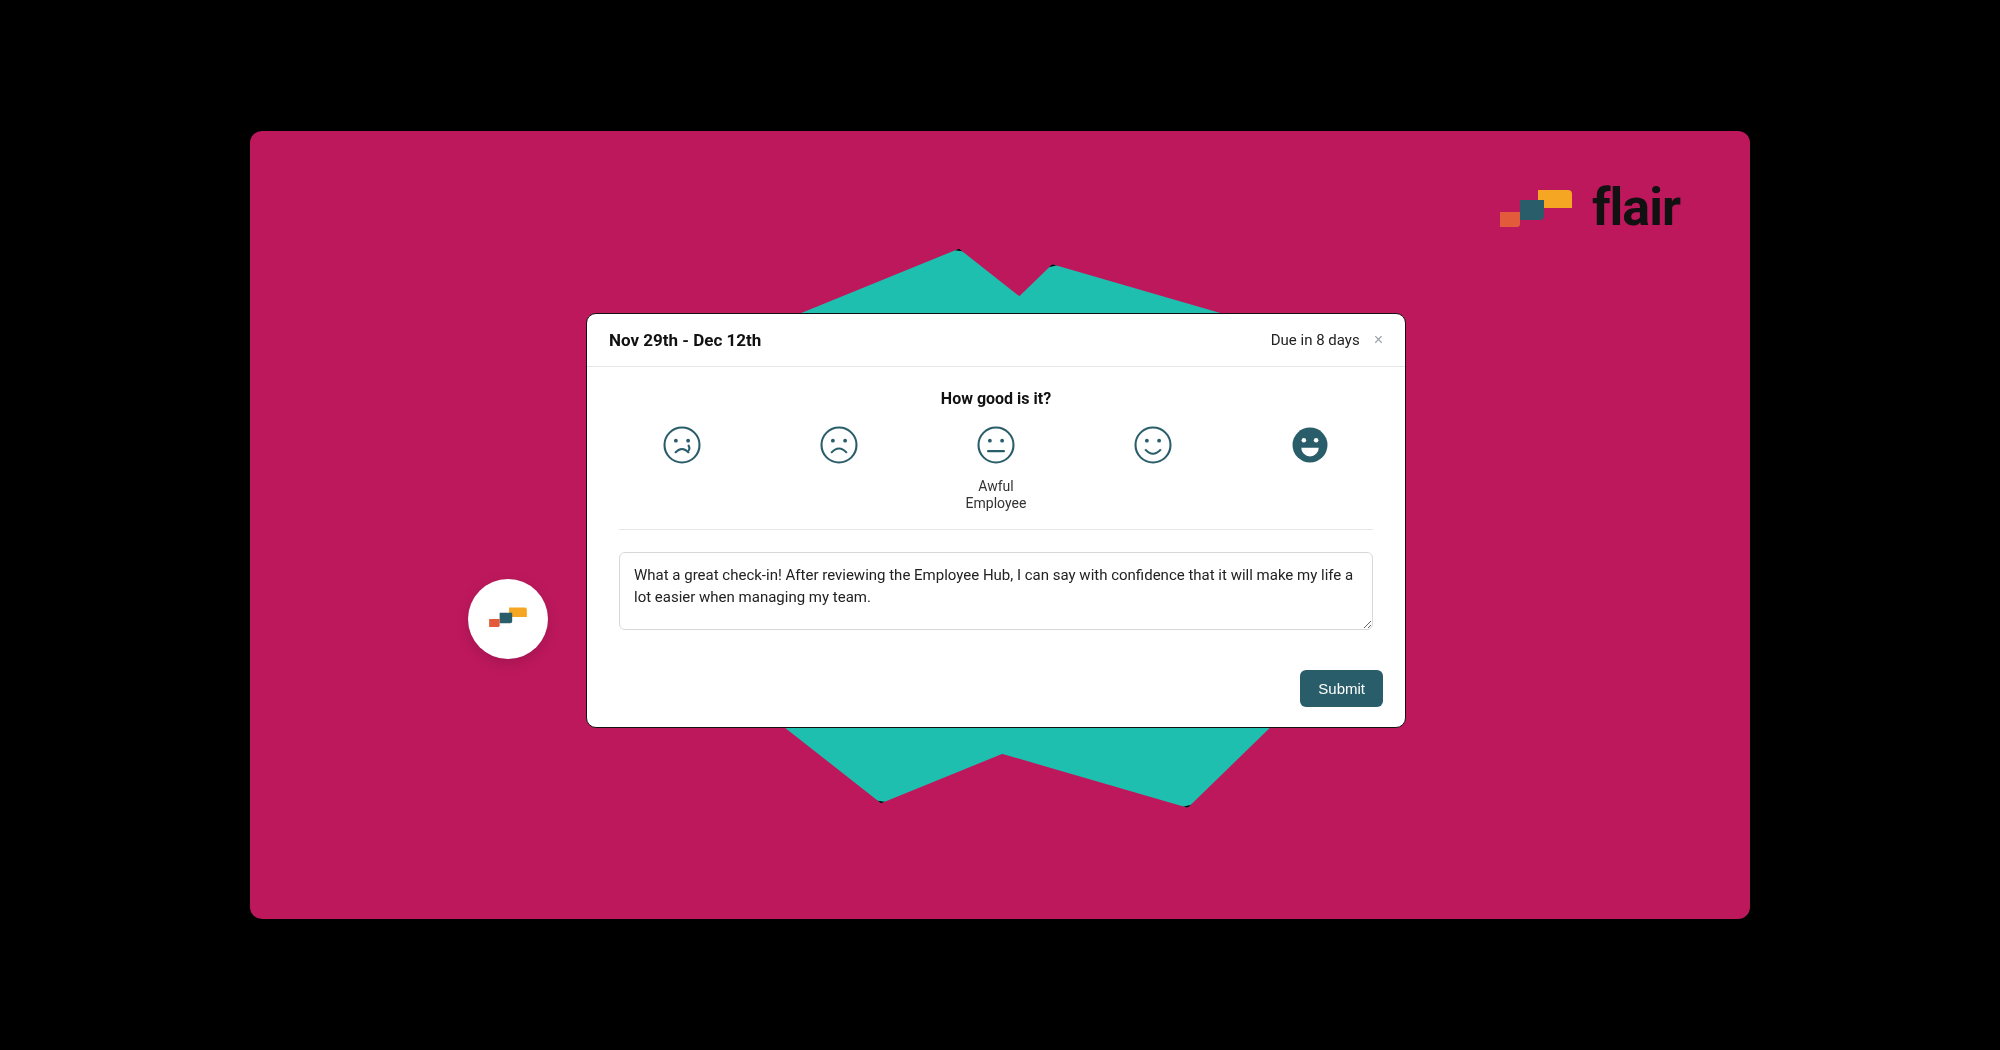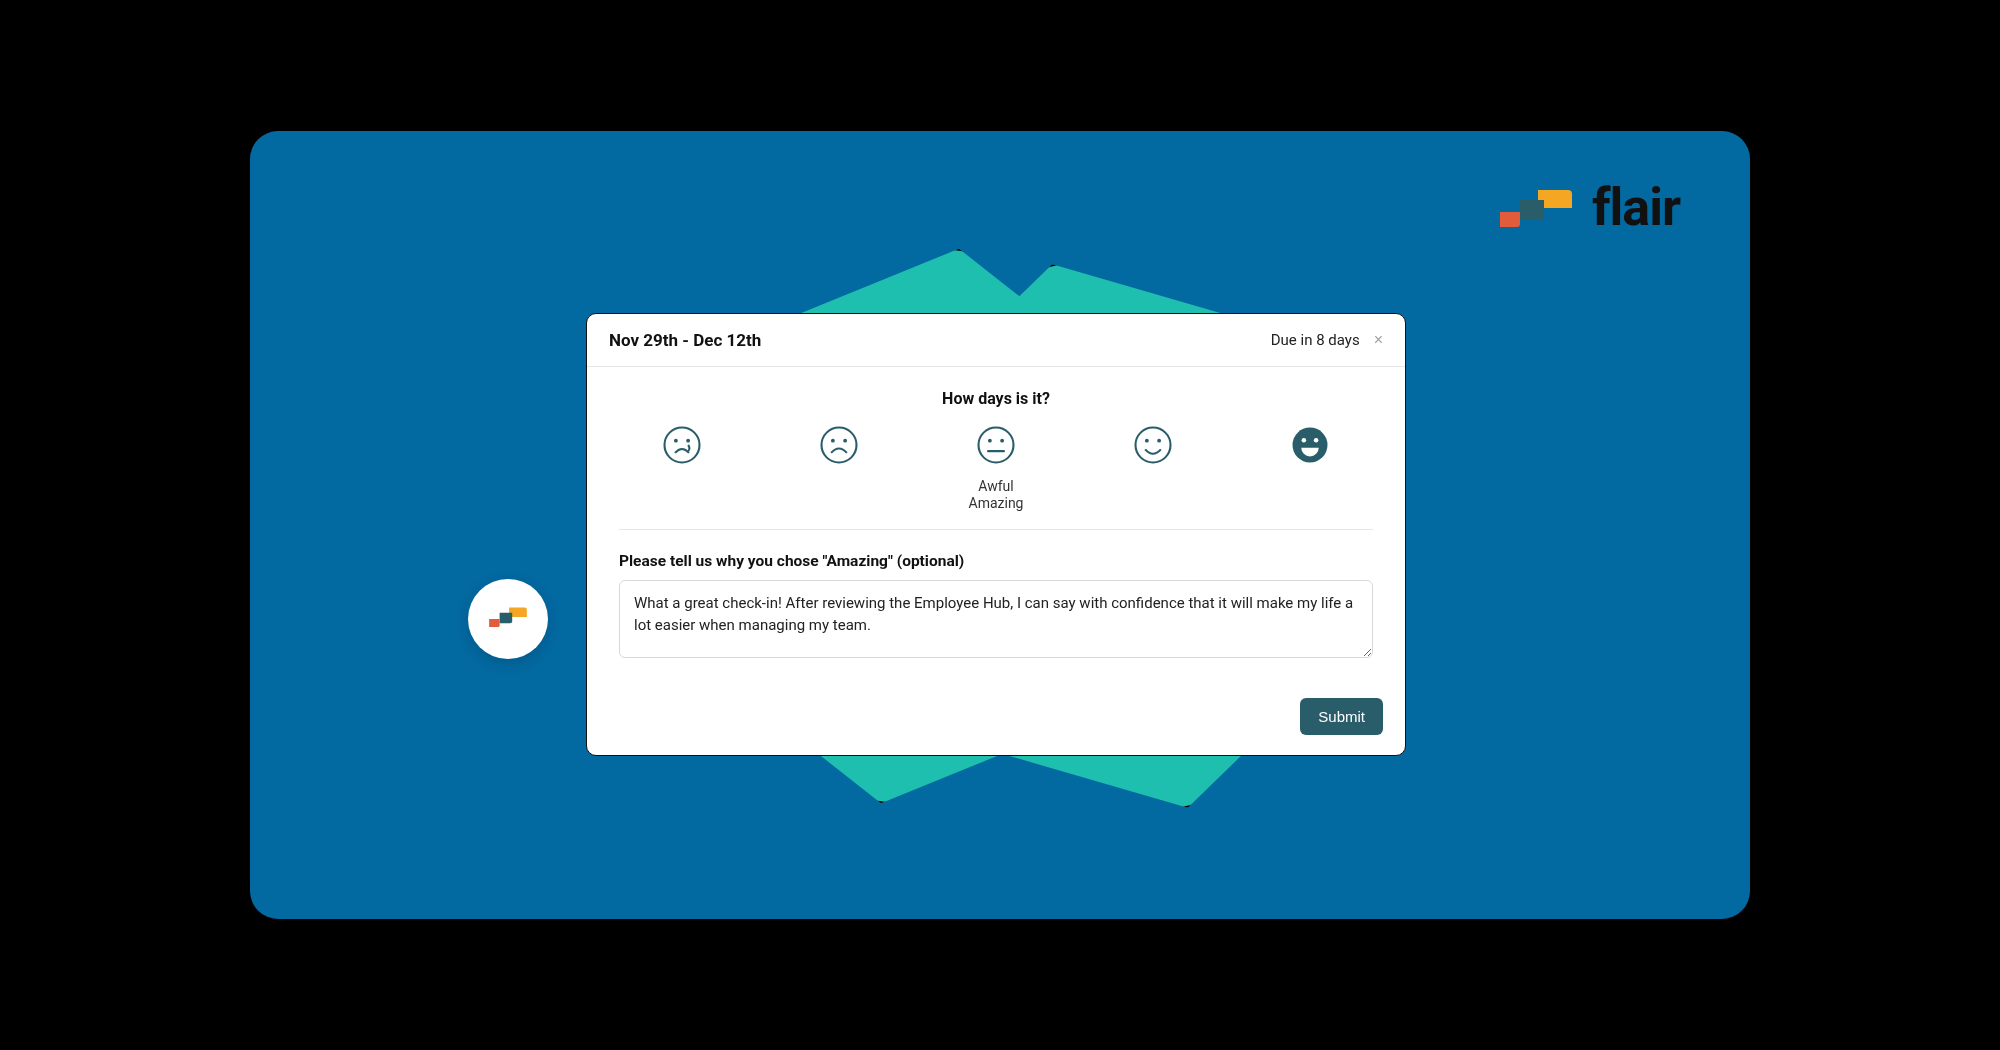--- a/index.html
+++ b/index.html
@@ -7,22 +7,22 @@
   body {
     font-family: -apple-system, BlinkMacSystemFont, "Segoe UI", Roboto, "Helvetica Neue", Arial, sans-serif;
     background: #000;
     display: flex;
     align-items: center;
     justify-content: center;
   }
   .stage {
     width: 1500px;
     height: 788px;
-    background: #0369a1;
-    border-radius: 28px;
+    background: #be185d;
+    border-radius: 12px;
     position: relative;
     overflow: hidden;
   }
 
   
   .hex {
     position: absolute;
     background: #1fbfb0;
     border: 2px solid #000;
   }
@@ -218,21 +218,21 @@
   <div class="card">
     <div class="card-header">
       <div class="card-title">Nov 29th - Dec 12th</div>
       <div class="card-due-wrap">
         <span class="card-due">Due in 8 days</span>
         <button class="card-close">×</button>
       </div>
     </div>
 
     <div class="card-body">
-      <div class="question">How days is it?</div>
+      <div class="question">How good is it?</div>
 
       <div class="faces">
 
         <button class="face-btn">
           <svg class="face-svg" viewBox="0 0 48 48">
             <circle cx="24" cy="24" r="20" class="face-outline"></circle>
             <circle cx="17" cy="19" r="2.2" fill="#2a5d6a"></circle>
             <circle cx="31" cy="19" r="2.2" fill="#2a5d6a"></circle>
             <path d="M16 33 q8 -9 16 0" class="face-outline" fill="none"></path>
             <path d="M31 24 q3 4 0 7" class="face-outline" fill="none"></path>
@@ -272,26 +272,25 @@
             <circle cx="17" cy="18.5" r="2.6" class="face-filled-inner"></circle>
             <circle cx="31" cy="18.5" r="2.6" class="face-filled-inner"></circle>
             <path d="M14 27 h20 a10 10 0 0 1 -20 0 Z" class="face-filled-inner"></path>
           </svg>
         </button>
       </div>
 
       <div class="scale-row">
         <span class="scale-label">Awful</span>
         <span class="scale-line"></span>
-        <span class="scale-label">Amazing</span>
+        <span class="scale-label">Employee</span>
       </div>
 
       <div class="divider"></div>
 
-      <div class="prompt-label">Please tell us why you chose "Amazing" (optional)</div>
       <textarea class="feedback" style="">What a great check-in! After reviewing the Employee Hub, I can say with confidence that it will make my life a lot easier when managing my team.</textarea>
     </div>
 
     <div class="card-footer">
       <button class="submit-btn">Submit</button>
     </div>
   </div>
 
 </div>
 

